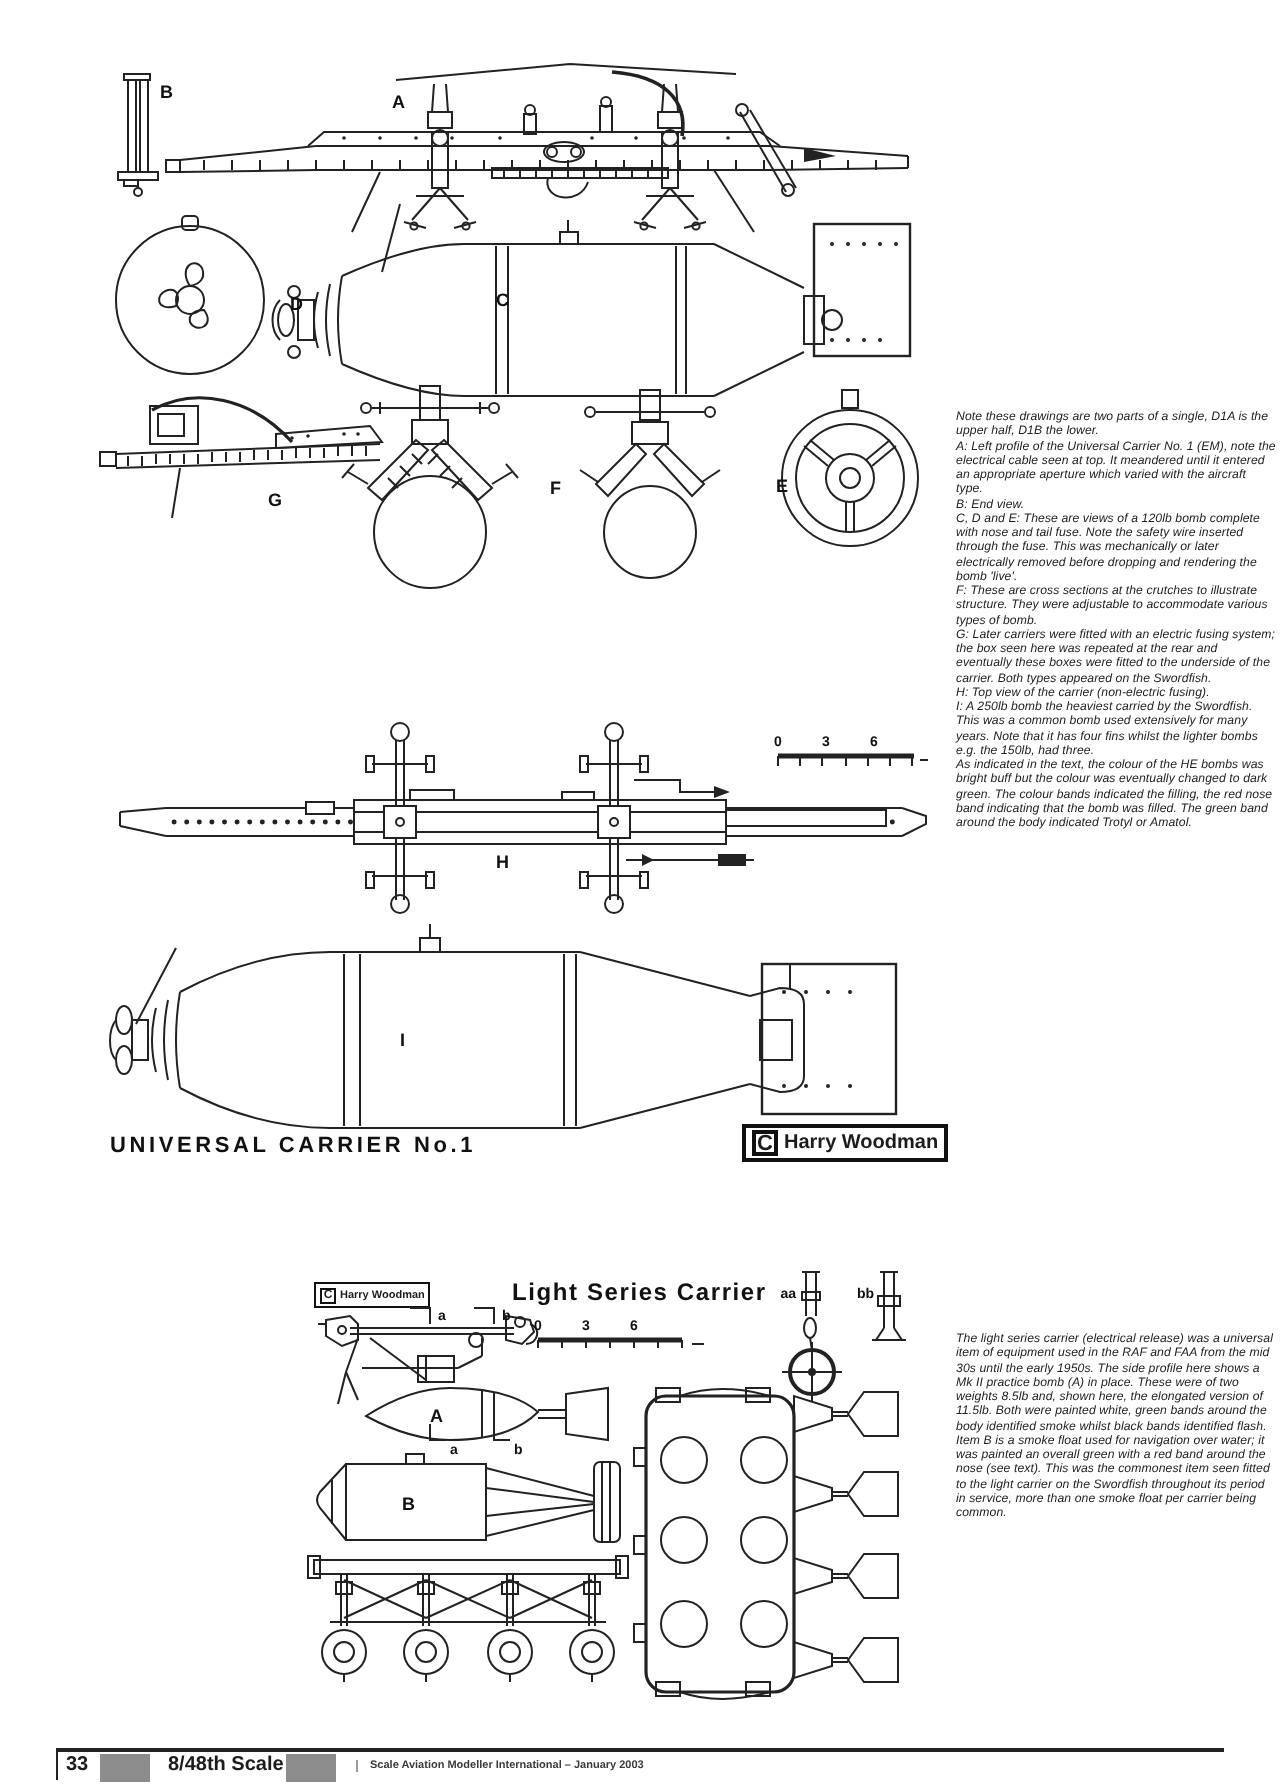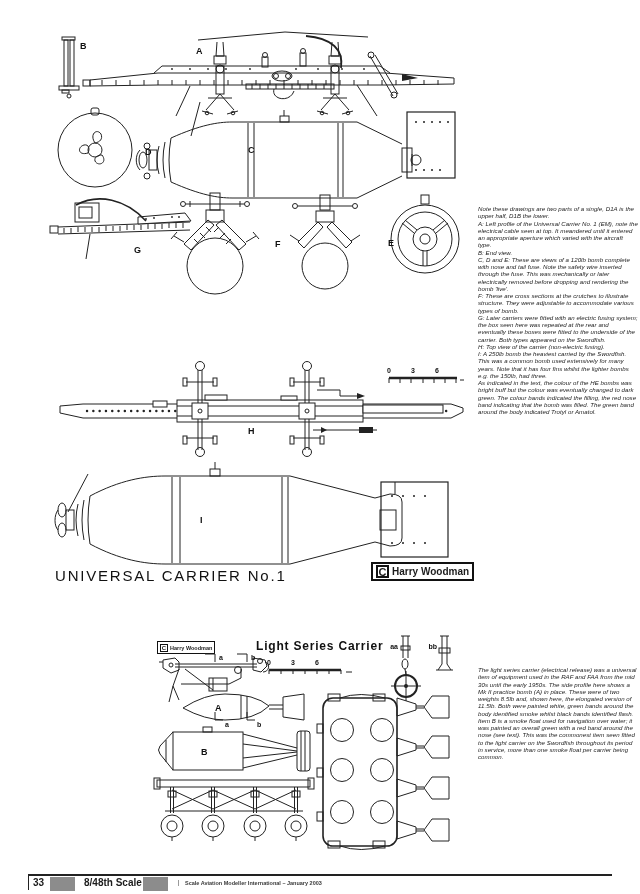--- a/index.html
+++ b/index.html
@@ -6,21 +6,21 @@
   .page{position:relative;width:640px;height:894px;background:#ffffff;overflow:hidden;
         font-family:"Liberation Sans",sans-serif;color:#1c1c1c;}
   svg.draw{position:absolute;overflow:visible;}
   svg .ink{stroke:#222;fill:none;stroke-width:1;}
   svg text{stroke:none;fill:#111;}
   svg text.lbl{font:bold 9px "Liberation Sans",sans-serif;}
   svg text.lbl-s{font:bold 7px "Liberation Sans",sans-serif;}
   svg text.rul{font:bold 7px "Liberation Sans",sans-serif;}
   .notes{position:absolute;font-style:italic;font-size:6.1px;line-height:7.25px;
          text-align:left;white-space:pre-line;color:#222;letter-spacing:0.05px;}
-  .caption{position:absolute;font-weight:normal;font-size:15px;letter-spacing:1.8px;color:#111;}
+  .caption{position:absolute;font-weight:bold;font-size:11px;letter-spacing:1.8px;color:#111;}
   .heading{position:absolute;font-weight:bold;font-size:12px;letter-spacing:0.8px;color:#111;}
   .credit{position:absolute;border:2px solid #111;background:#fff;display:flex;align-items:center;
           gap:3px;padding:1px 3px;box-sizing:border-box;}
   .credit .csq{border:2px solid #111;width:13px;height:13px;display:flex;align-items:center;
           justify-content:center;font-weight:bold;font-size:11px;box-sizing:border-box;}
   .credit .cname{font-weight:bold;font-size:10px;white-space:nowrap;}
   .credit-sm{position:absolute;border:1px solid #111;background:#fff;display:flex;align-items:center;
           gap:2px;padding:1px 2px;box-sizing:border-box;height:13px;}
   .credit-sm .csq{border:1px solid #111;width:8px;height:8px;display:flex;align-items:center;
           justify-content:center;font-weight:bold;font-size:6px;box-sizing:border-box;}

